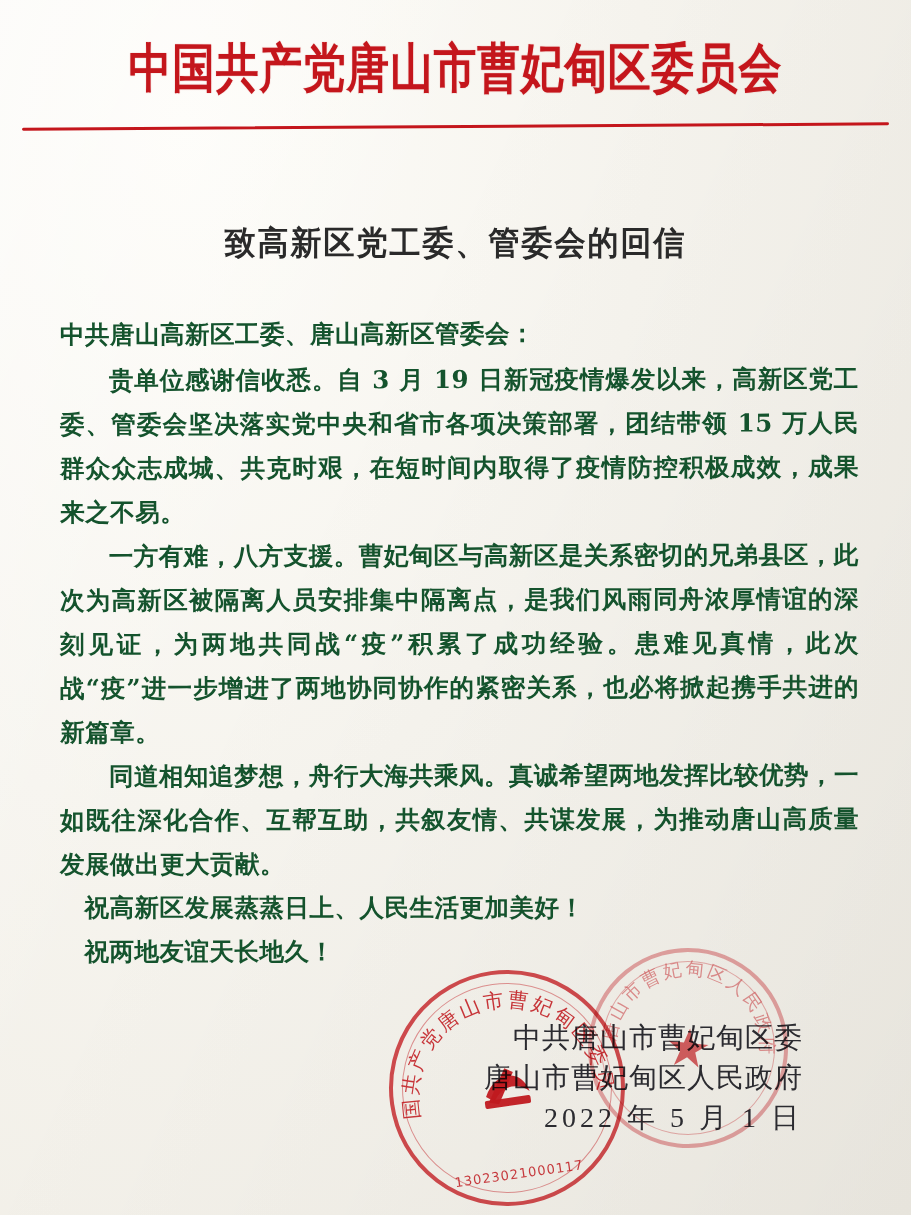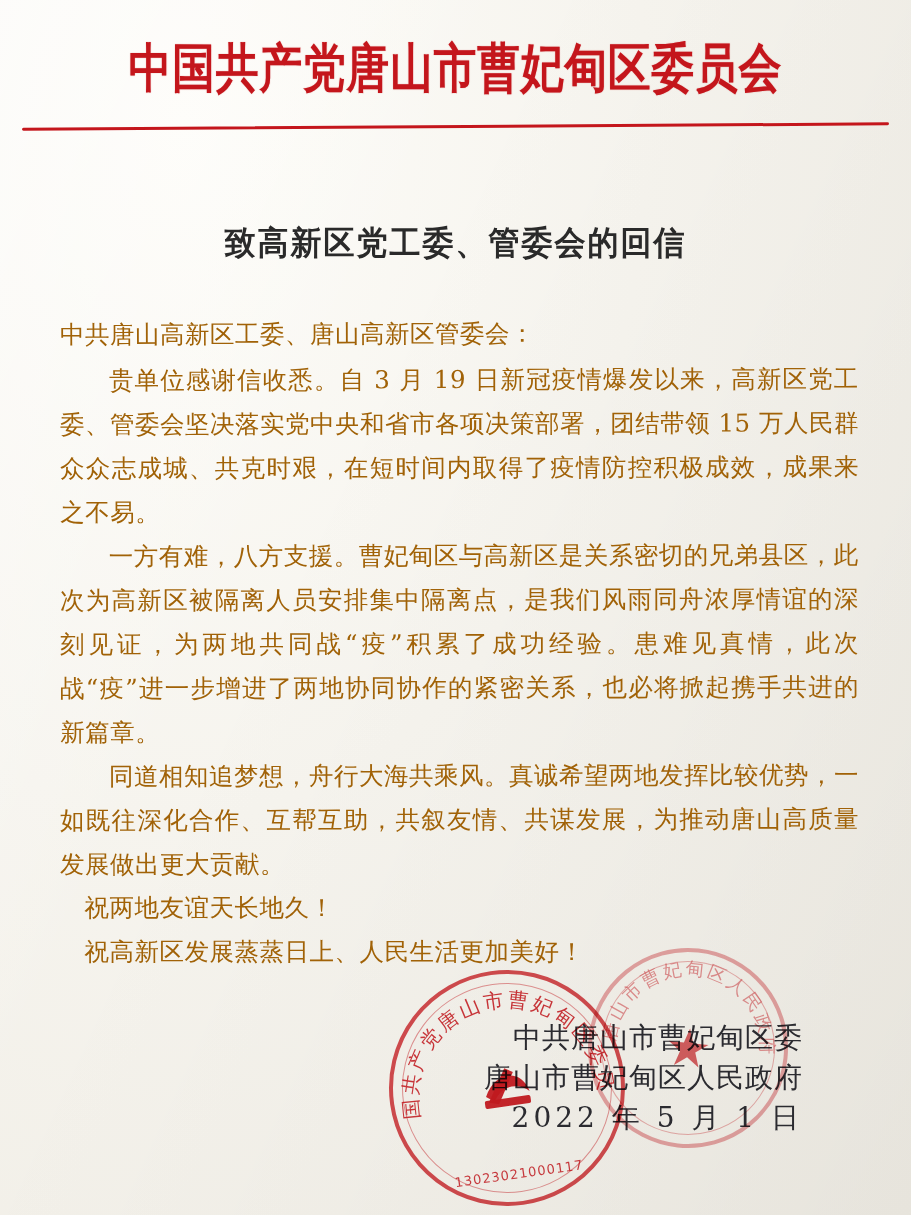--- a/index.html
+++ b/index.html
@@ -82,25 +82,26 @@
     letter-spacing: 2px;
     transform: scaleY(1.06);
   }
 
   
   .body-block {
     position: absolute;
     top: 312px;
     left: 60px;
     right: 52px;
-    color: #a16207;
+    color: #14532d;
     font-family: "DejaVu Serif", serif;
     font-size: 24.5px;
     line-height: 44px;
     letter-spacing: 0.5px;
+    font-weight: bold;
   }
   .salutation {
     text-align: left;
     margin-bottom: 2px;
     transform: rotate(-0.15deg);
   }
   .para {
     text-indent: 2em;
     text-align: justify;
     text-justify: inter-ideograph;
@@ -119,21 +120,21 @@
     position: absolute;
     right: 108px;
     top: 1018px;
     text-align: right;
     font-family: "DejaVu Serif", serif;
     font-size: 28px;
     line-height: 40px;
     color: #2b2b30;
     letter-spacing: 1px;
   }
-  .sig-date { letter-spacing: 4px; }
+  .sig-date { letter-spacing: 4px; font-family: Liberation Serif, serif; }
 
   
   .seal {
     position: absolute;
     border: 4px solid rgba(206,28,35,0.78);
     border-radius: 50%;
     color: rgba(206,28,35,0.85);
     box-sizing: border-box;
   }
   .seal-main {
@@ -220,23 +221,23 @@
 
   <div class="body-block">
     <div class="salutation">中共唐山高新区工委、唐山高新区管委会：</div>
 
     <p class="para">贵单位感谢信收悉。自 3 月 19 日新冠疫情爆发以来，高新区党工委、管委会坚决落实党中央和省市各项决策部署，团结带领 15 万人民群众众志成城、共克时艰，在短时间内取得了疫情防控积极成效，成果来之不易。</p>
 
     <p class="para">一方有难，八方支援。曹妃甸区与高新区是关系密切的兄弟县区，此次为高新区被隔离人员安排集中隔离点，是我们风雨同舟浓厚情谊的深刻见证，为两地共同战“疫”积累了成功经验。患难见真情，此次战“疫”进一步增进了两地协同协作的紧密关系，也必将掀起携手共进的新篇章。</p>
 
     <p class="para">同道相知追梦想，舟行大海共乘风。真诚希望两地发挥比较优势，一如既往深化合作、互帮互助，共叙友情、共谋发展，为推动唐山高质量发展做出更大贡献。</p>
 
+    <p class="wish">祝高新区发展蒸蒸日上、人民生活更加美好！</p>
+
     <p class="wish">祝两地友谊天长地久！</p>
-
-    <p class="wish">祝高新区发展蒸蒸日上、人民生活更加美好！</p>
   </div>
 
   <div class="signature">
     <div>中共唐山市曹妃甸区委</div>
     <div>唐山市曹妃甸区人民政府</div>
     <div class="sig-date">2022 年 5 月 1 日</div>
   </div>
 
   <div class="seal seal-secondary">
     <div class="seal-ring"></div>

